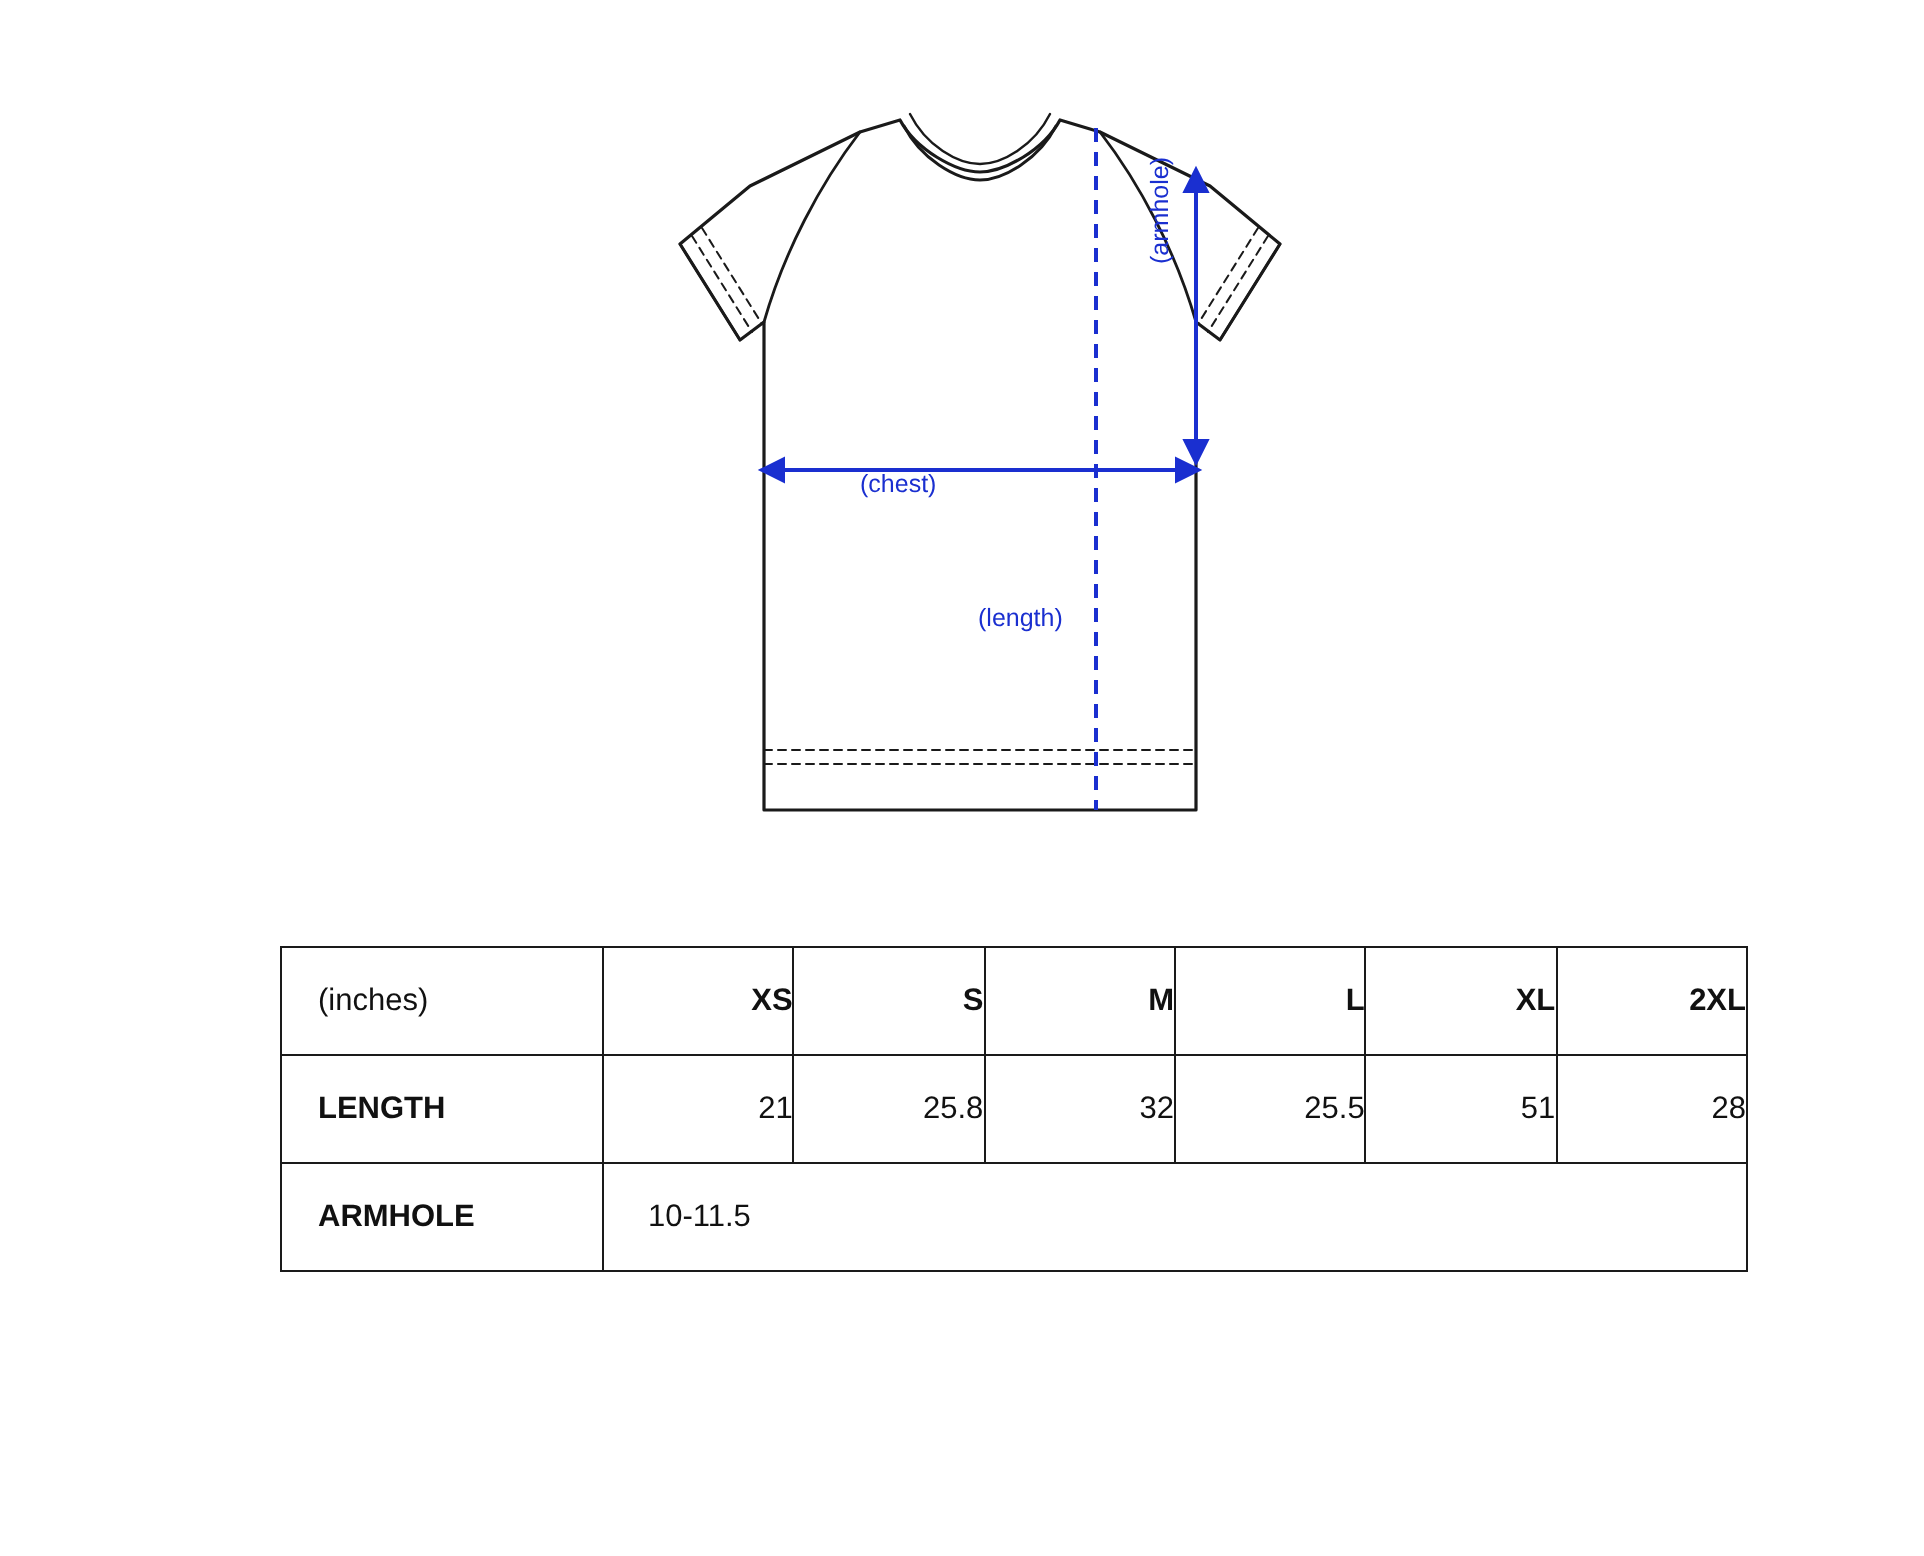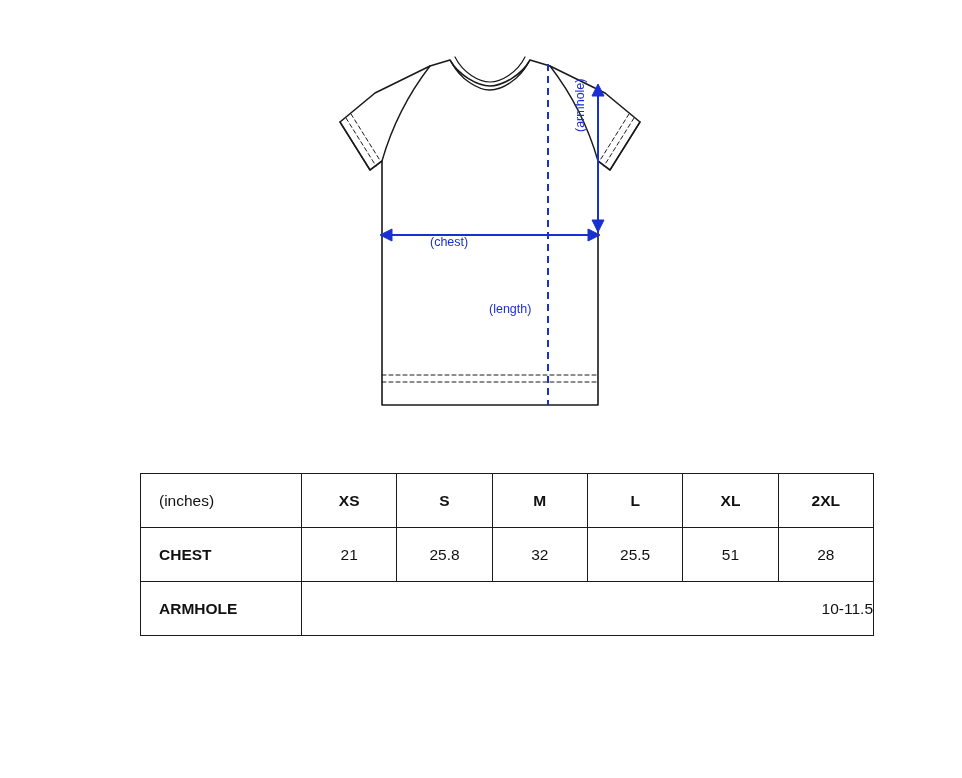--- a/index.html
+++ b/index.html
@@ -71,21 +71,21 @@
     top: 473px;
     width: 734px;
     border-collapse: collapse;
     table-layout: fixed;
     margin-left: 12px;
   }
 
   #size-table td {
     border: 1px solid #1a1a1a;
     height: 53px;
-    text-align: center;
+    text-align: right;
     font-size: 15.5px;
     font-family: "Liberation Sans", sans-serif;
     color: #111111;
     padding: 0;
   }
 
   #size-table td.row-head {
     text-align: left;
     padding-left: 18px;
     font-weight: bold;
@@ -94,21 +94,21 @@
 
   #size-table td.row-head.plain {
     font-weight: normal;
   }
 
   #size-table td.col-head {
     font-weight: bold;
   }
 
   #size-table td.span-cell {
-    text-align: right;
+    text-align: left;
     padding-left: 22px;
   }
 </style>
 </head>
 <body>
 
 <div id="page">
 
   <div id="diagram-area">
 
@@ -169,21 +169,21 @@
         <td class="row-head plain">(inches)</td>
         <td class="col-head">XS</td>
         <td class="col-head">S</td>
         <td class="col-head">M</td>
         <td class="col-head">L</td>
         <td class="col-head">XL</td>
         <td class="col-head">2XL</td>
       </tr>
 
       <tr>
-        <td class="row-head">CHEST</td>
+        <td class="row-head">LENGTH</td>
         <td>21</td>
         <td>25.8</td>
         <td>32</td>
         <td>25.5</td>
         <td>51</td>
         <td>28</td>
       </tr>
 
 
       <tr>

